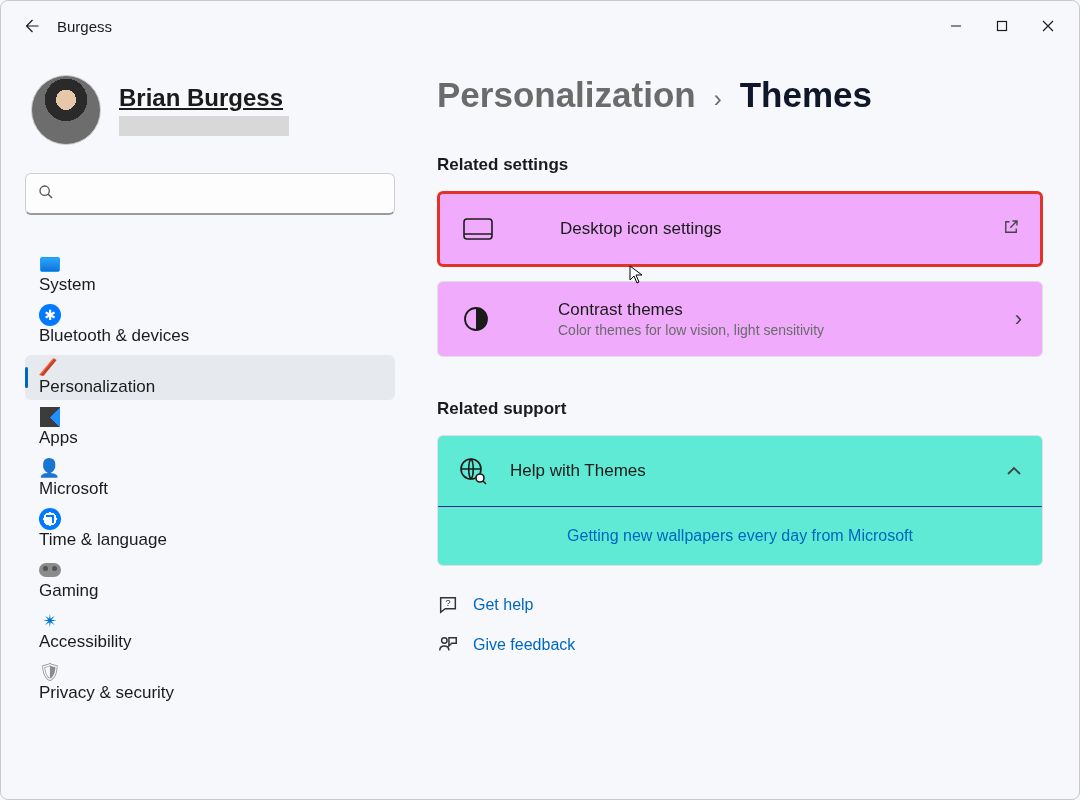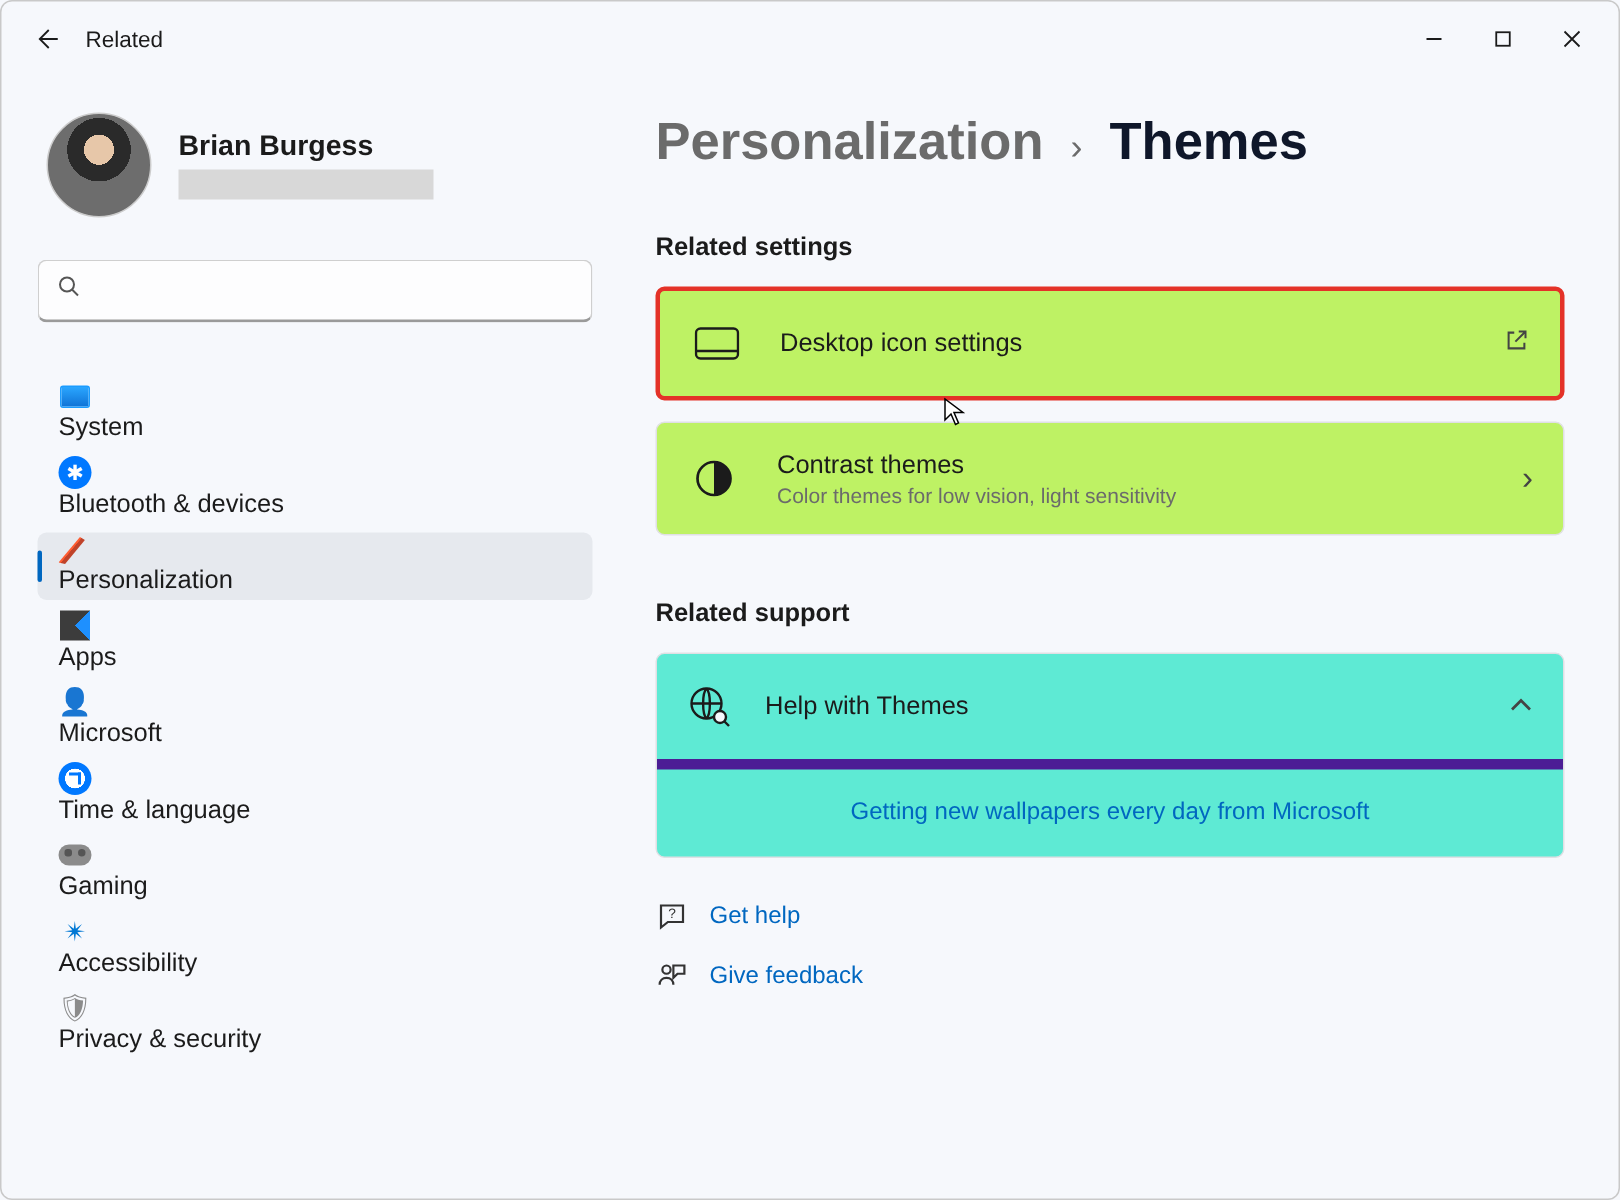--- a/index.html
+++ b/index.html
@@ -37,21 +37,21 @@
   .main { flex: 1; padding: 24px 36px 0 36px; }
 
   
   .profile { display: flex; align-items: center; margin-bottom: 28px; padding-left: 6px;}
   .avatar {
     width: 70px; height: 70px; border-radius: 50%;
     background: radial-gradient(circle at 50% 35%, #e7c7a9 0 18%, #2a2a2a 18% 38%, #6d6d6d 38% 60%);
     border: 1px solid #ccc;
   }
   .profile-text { margin-left: 18px; }
-  .profile-name { font-weight: 700; font-size: 19px; }
+  .profile-name { font-weight: 700; font-size: 24px; text-decoration: underline; }
   .profile-sub { width: 170px; height: 20px; background: #d8d8d8; margin-top: 4px; }
 
   
   .search {
     display: flex; align-items: center;
     width: 370px; height: 42px;
     border: 1px solid #cfcfcf; border-bottom: 2px solid #9a9a9a;
     border-radius: 6px;
     background: #fdfdfe;
     padding: 0 12px;
@@ -102,55 +102,55 @@
   
   .breadcrumb { display:flex; align-items:baseline; gap:18px; margin-bottom:40px;}
   .breadcrumb .bc-parent{font-size:35px;font-weight:650;color:#6b6b6b;}
   .breadcrumb .bc-sep{font-size:24px;color:#6b6b6b;}
   .breadcrumb .bc-current{font-size:35px;font-weight:650;color:#0f172a;}
 
   .section-h{font-size:17px;font-weight:600;margin-bottom:16px;}
 
   .card{
     display:flex;align-items:center;
-    border:1px solid #e0e0e4;border-radius:6px;background:#bef264;
-    padding:0 20px;min-height:76px;margin-bottom:14px;
+    border:1px solid #e0e0e4;border-radius:6px;background:#f0abfc;
+    padding:0 20px;min-height:76px;margin-bottom:14px;gap:40px;
   }
   .card.highlight{border:3px solid #e43228;}
   .card .cicon{width:36px;height:36px;display:flex;align-items:center;justify-content:center;margin-right:24px;}
   .card .ctext{flex:1;}
   .card .ctitle{font-size:17px;color:#1b1b1b;}
   .card .csub{font-size:14px;color:#6b6b6b;margin-top:2px;}
   .card .caction{font-size:18px;color:#444;}
   .card .chevron{font-size:22px;color:#444;}
 
   .cursor{position:absolute;left:628px;top:264px;font-size:16px;color:#000;}
 
   .support-card{border:1px solid #e0e0e4;background:#5eead4;border-radius:6px;margin-bottom:28px;}
   .support-head{display:flex;align-items:center;padding:20px;}
   .support-head .shicon{width:30px;height:30px;margin-right:22px;display:flex;align-items:center;justify-content:center;}
   .support-head .shtitle{flex:1;font-size:17px;}
   .support-head .shchev{font-size:16px;color:#444;}
-  .support-link{border-top:7px solid #4c1d95;padding:20px;text-align:center;}
+  .support-link{border-top:1px solid #4c1d95;padding:20px;text-align:center;}
   .support-link span{color:#0067c0;font-size:16px;}
 
   .footer-links{display:flex;flex-direction:column;gap:18px;margin-top:4px;}
   .flink{display:flex;align-items:center;gap:14px;font-size:16px;color:#0067c0;}
   .flink .flicon{width:22px;height:22px;color:#333;display:flex;align-items:center;justify-content:center;}
 </style>
 </head>
 <body>
 
 <div class="titlebar">
   <div class="back">
     <svg width="18" height="18" viewBox="0 0 24 24" fill="none" stroke="#1b1b1b" stroke-width="1.6">
         <path d="M14 4l-8 8 8 8M6 12h16"></path>
       </svg>
   </div>
-  <div class="title">Related</div>
+  <div class="title">Burgess</div>
   <div class="winctrls">
     <div class="winctrl">
         <svg width="12" height="12">
           <line x1="1" y1="6" x2="11" y2="6" stroke="#1b1b1b" stroke-width="1.2"></line>
         </svg>
       </div>
     <div class="winctrl">
         <svg width="12" height="12">
           <rect x="1.5" y="1.5" width="9" height="9" fill="none" stroke="#1b1b1b" stroke-width="1.2"></rect>
         </svg>

